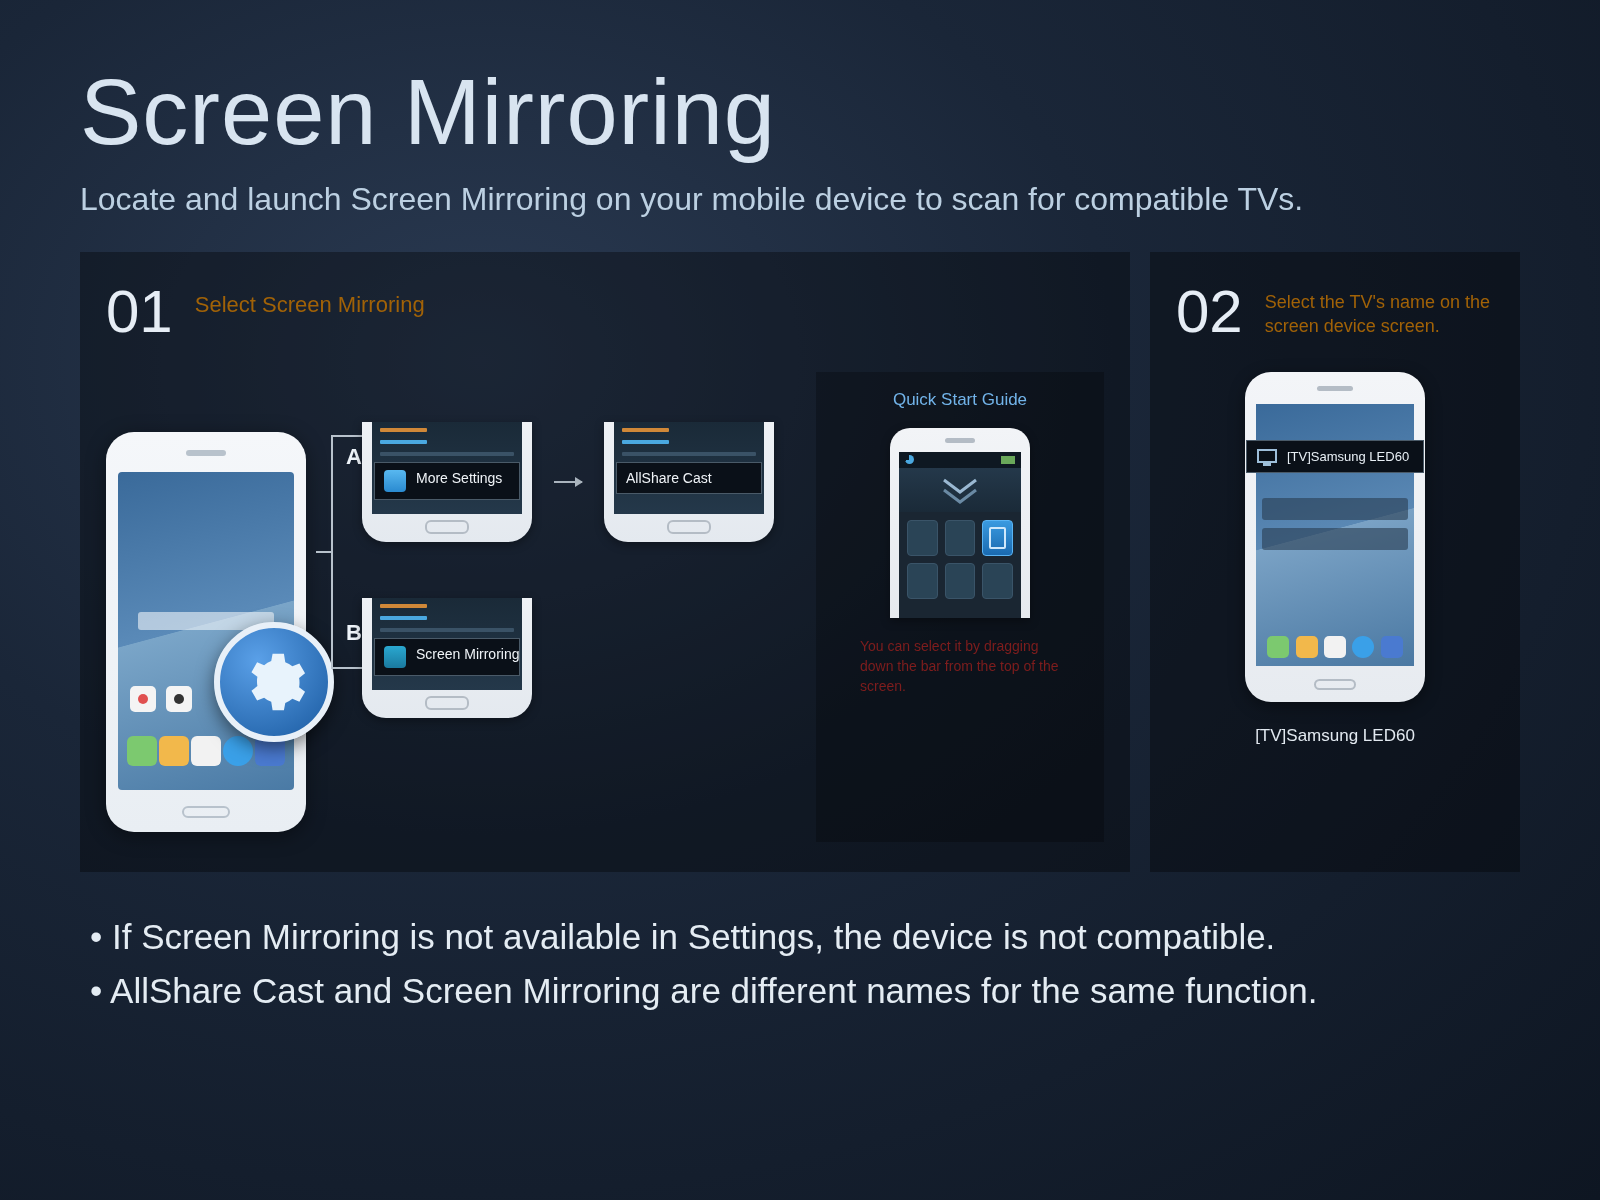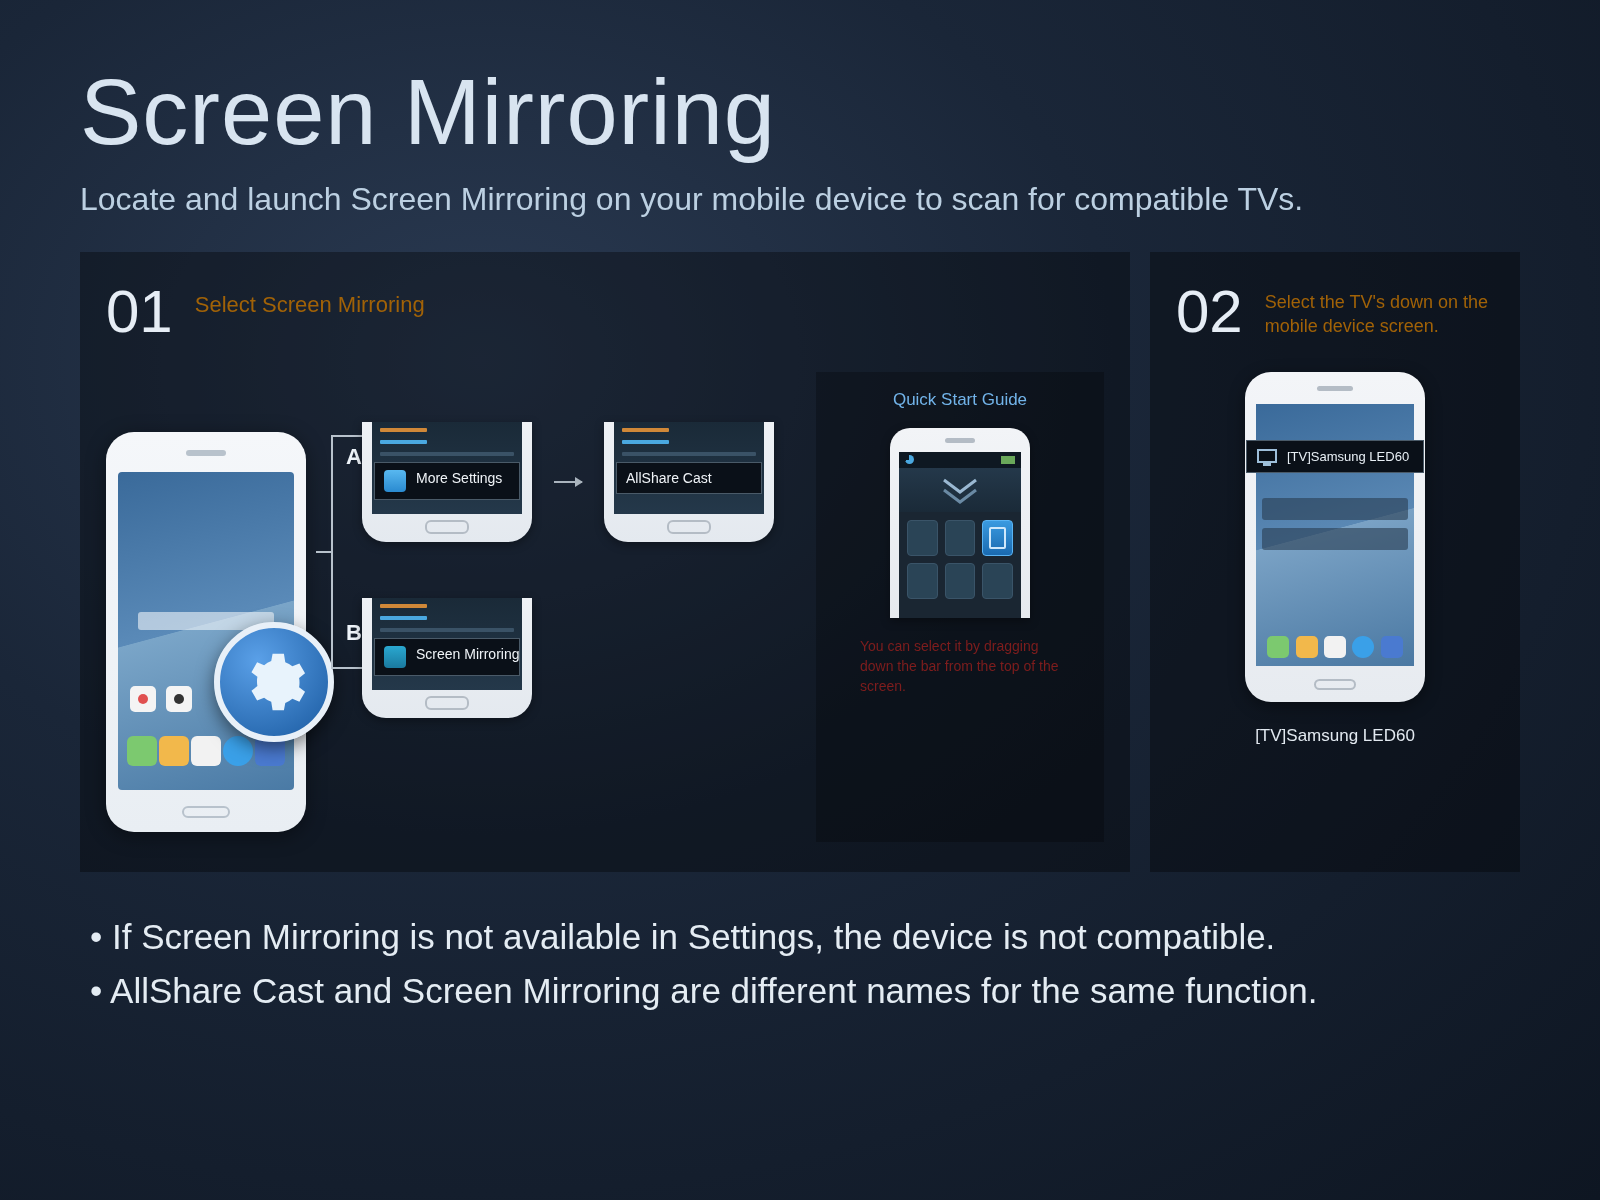--- a/index.html
+++ b/index.html
@@ -312,21 +312,21 @@
           </div>
         </div>
         <div class="quick-text">You can select it by dragging down the bar from the top of the screen.</div>
       </div>
     </div>
   </div>
 
   <div class="panel panel-02">
     <div class="step-header">
       <div class="step-num">02</div>
-      <div class="step-title">Select the TV's down on the mobile device screen.</div>
+      <div class="step-title">Select the TV's name on the screen device screen.</div>
     </div>
     <div class="p2-body">
       <div class="phone2">
         <div class="speaker"></div>
         <div class="screen2">
           <div class="row-cast">
             <div class="mon"></div>
             <div class="txt">[TV]Samsung LED60</div>
           </div>
           <div class="dimrow d1"></div>

